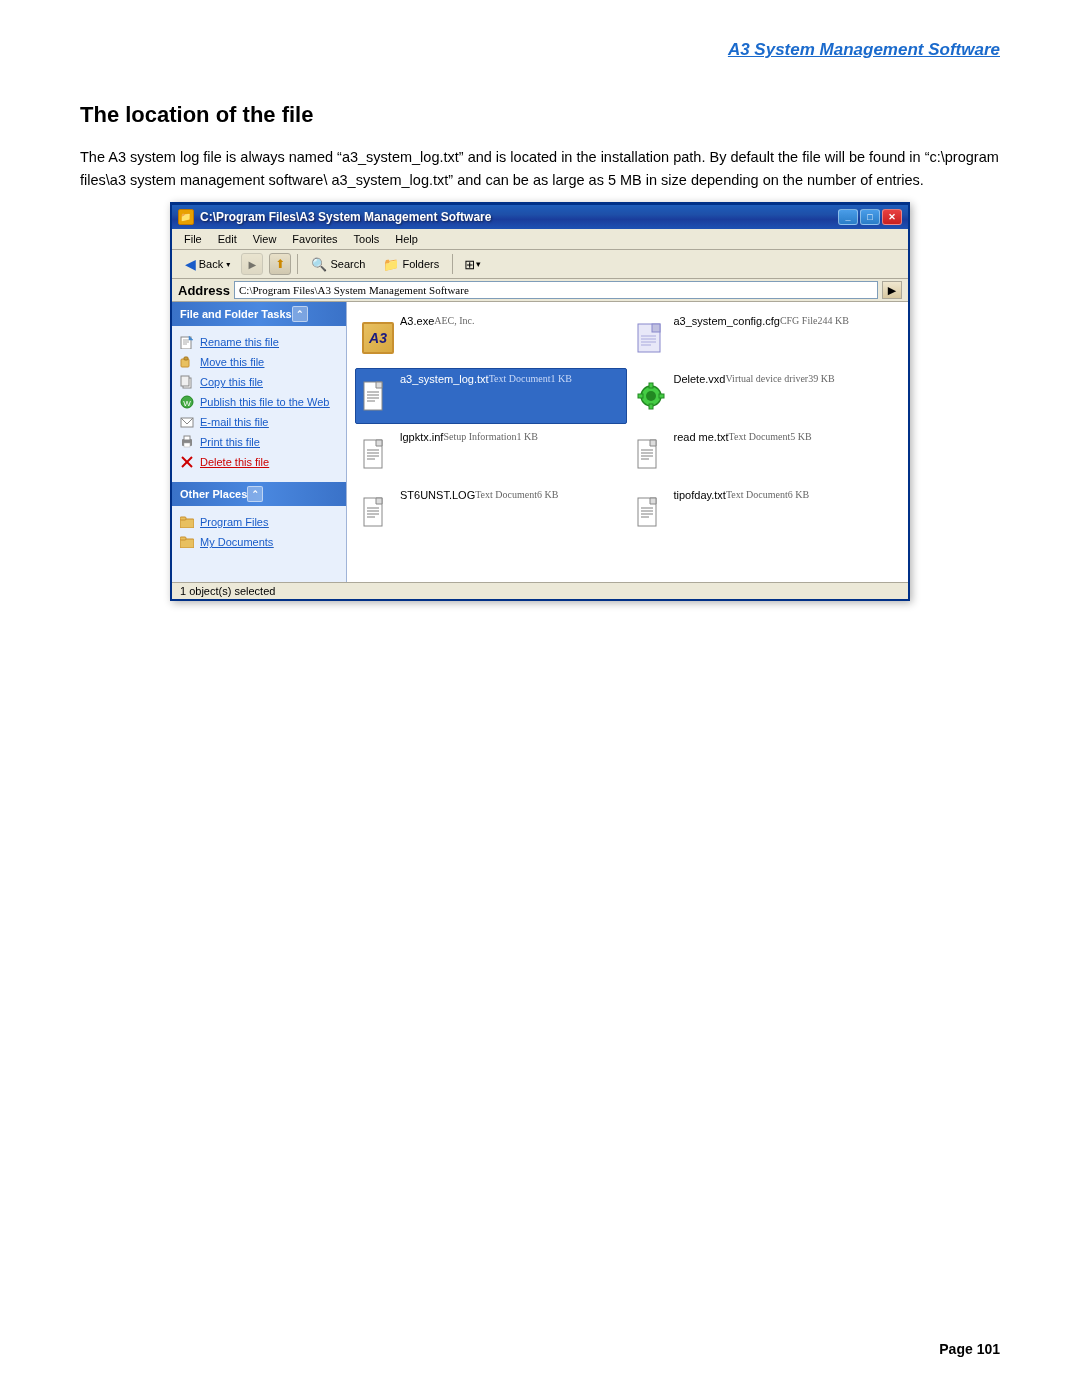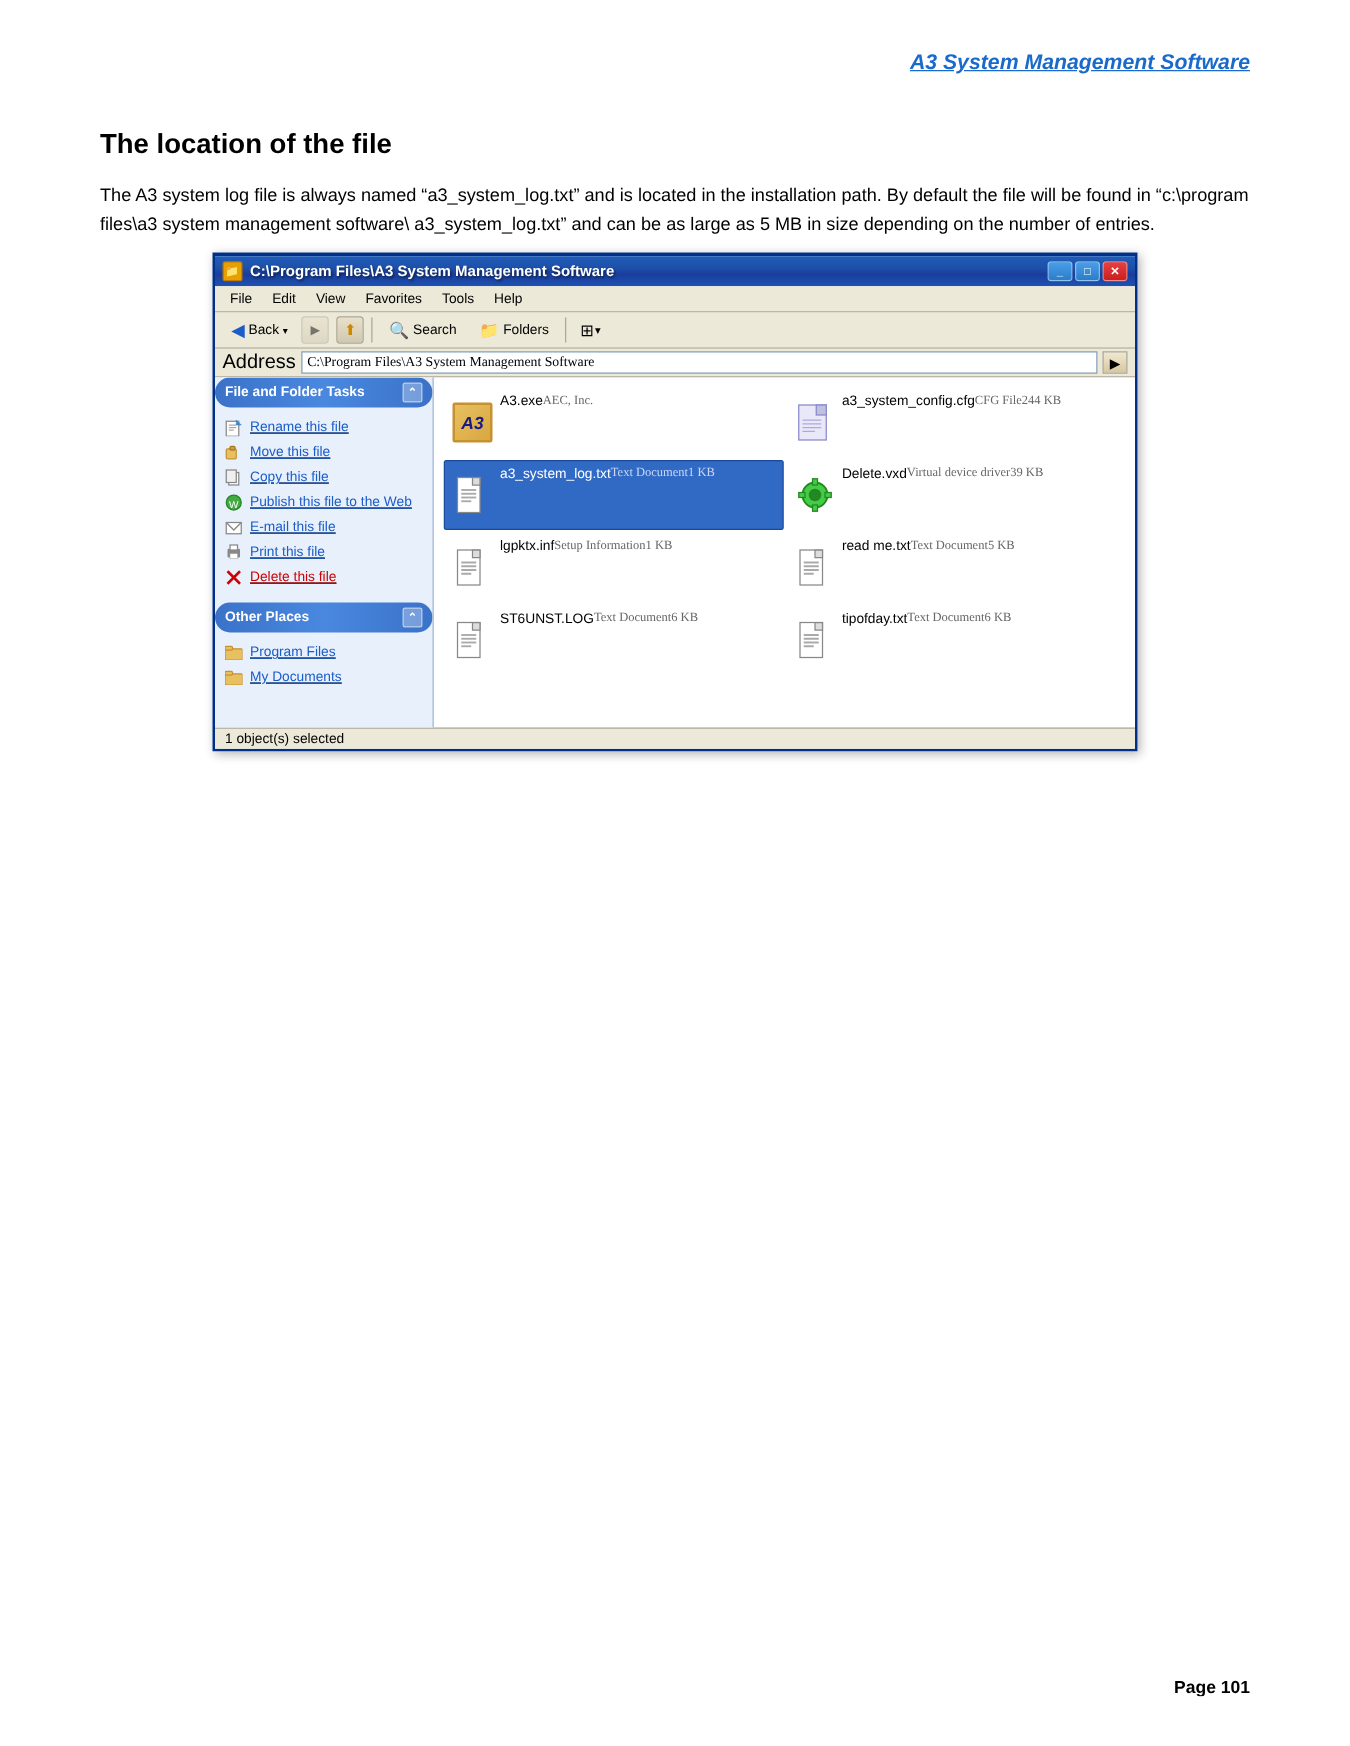--- a/index.html
+++ b/index.html
@@ -204,25 +204,24 @@
       margin-bottom: 4px;
     }
 
     .panel-section-header {
       background: linear-gradient(to right, #3a72c8 0%, #4a88e0 50%, #3a72c8 100%);
       color: #fff;
       font-weight: bold;
       font-size: 11px;
       padding: 4px 8px;
       display: flex;
-      justify-content: space-between;
-      align-items: center;
-      cursor: pointer;
-      font-family: Tahoma, Arial, sans-serif;
-      border-radius: 12px;
+      justify-content: flex-start;
+      align-items: center;
+      cursor: pointer;
+      font-family: Tahoma, Arial, sans-serif;
     }
 
     .panel-section-header .collapse-btn {
       width: 16px;
       height: 16px;
       background: rgba(255,255,255,0.3);
       border: 1px solid rgba(255,255,255,0.5);
       border-radius: 2px;
       display: flex;
       align-items: center;
@@ -295,21 +294,20 @@
     .file-item.selected .file-meta {
       color: #c8d8f8;
     }
 
     .file-icon {
       width: 32px;
       height: 46px;
       flex-shrink: 0;
       display: flex;
       align-items: center;
-      justify-content: center;
       font-size: 26px;
     }
 
     .file-info {
       display: flex;
     }
 
     .file-name {
       font-size: 11px;
       font-weight: normal;
@@ -357,22 +355,22 @@
       display: flex;
       align-items: center;
       gap: 4px;
       border-bottom: 1px solid #aca899;
       font-size: 11px;
       font-family: Tahoma, Arial, sans-serif;
     }
 
     .address-label {
       color: #000;
-      font-weight: normal;
-      font-size: 16px;
+      font-weight: bold;
+      font-size: 13px;
     }
 
     .address-field {
       flex: 1;
       height: 18px;
       background: #fff;
       border: 1px solid #7f9db9;
       padding: 0 4px;
       font-size: 11px;
       font-family: Tahoma;

